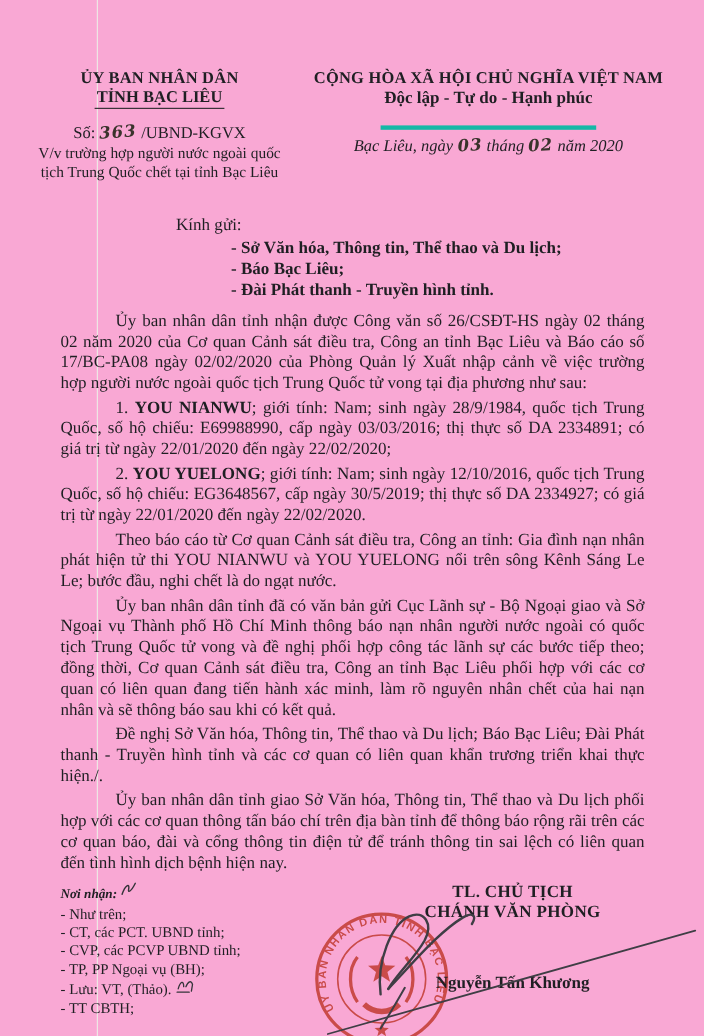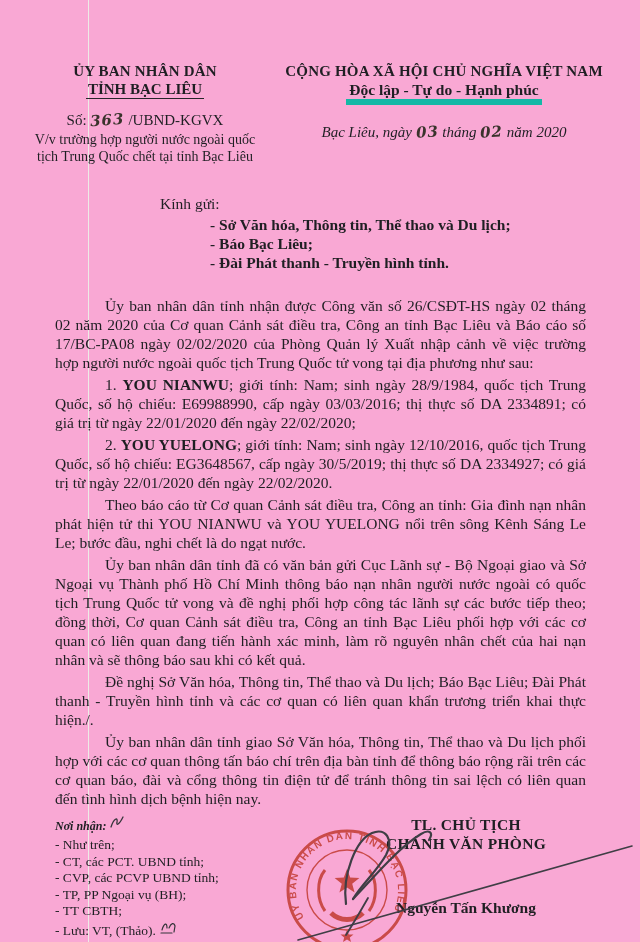--- a/index.html
+++ b/index.html
@@ -12,37 +12,37 @@
 
   
   .header{position:relative;display:flex;padding-top:62px;z-index:2;}
   .hcol{text-align:center;}
   .hcol.left{width:262px;padding-left:28px;box-sizing:border-box;}
   .hcol.right{flex:1;padding-right:14px;}
   .org1,.nat1{font-weight:bold;font-size:15px;line-height:18px;letter-spacing:.2px;}
   .org2{font-weight:bold;font-size:15px;line-height:18px;}
   .org2 span{border-bottom:1.5px solid #26262a;padding:0 2px 1px;}
   .nat2{font-weight:bold;font-size:15.5px;line-height:19px;}
-  .nat2 span{border-bottom:6px solid #14b8a6;padding:0 3px 1px;}
+  .nat2 span{border-bottom:4px solid #14b8a6;padding:0 3px 16px;}
   .num-line{margin-top:13px;font-size:15px;line-height:18px;}
   .subject{margin:2px auto 16px;width:225px;font-size:14px;line-height:17px;}
   .dateline{margin-top:24px;font-style:italic;font-size:15px;line-height:18px;}
   .hand{
     font-family:"DejaVu Serif",serif;font-style:italic;font-weight:bold;
     color:#3a332c;display:inline-block;transform:rotate(-4deg);letter-spacing:1px;
     font-size:15px;
   }
 
   
   .recipients{position:relative;margin-top:13px;z-index:2;}
   .kg-label{margin-left:160px;font-size:15.5px;line-height:19px;}
   .kg-list{list-style:none;margin:2px 0 0 210px;padding:0;font-size:15.5px;line-height:19px;font-weight:bold;}
 
   
-  .body{position:relative;margin:24px 54px 0 55px;z-index:2;}
+  .body{position:relative;margin:9px 54px 0 55px;z-index:2;}
   .body p{
     margin:3px 0;font-size:15.5px;line-height:19px;
     text-align:justify;text-indent:50px;
   }
   .victim b{font-weight:bold;}
 
   
   .footer{position:relative;margin-top:7px;display:flex;z-index:2;}
   .noinhan{margin-left:55px;width:240px;}
   .nn-label{font-weight:bold;font-style:italic;font-size:12px;line-height:17px;}
@@ -110,24 +110,24 @@
   <footer class="footer">
     <div class="noinhan">
       <div class="nn-label"><span>Nơi nhận:</span><svg class="mark-svg" width="16" height="15" viewBox="0 0 16 15">
             <path d="M2 12 C 5 3 9 2 8 7 C 7 11 10 10 14 2" stroke="#35343a" stroke-width="1.3" fill="none" stroke-linecap="round"></path>
           </svg></div>
       <ul class="nn-list">
         <li>- Như trên;</li>
         <li>- CT, các PCT. UBND tỉnh;</li>
         <li>- CVP, các PCVP UBND tỉnh;</li>
         <li>- TP, PP Ngoại vụ (BH);</li>
-        <li>- TT CBTH;</li>
         <li><span>- Lưu: VT, (Thảo).</span><svg class="mark-svg" width="19" height="15" viewBox="0 0 19 15">
               <path d="M3 10 C 5 3 8 2 8 8 M 10 8 C 12 3 15 2 16 6 L 15 12 M 2 13 L 13 13" stroke="#35343a" stroke-width="1.2" fill="none" stroke-linecap="round"></path>
             </svg></li>
+        <li>- TT CBTH;</li>
       </ul>
     </div>
     <div class="sign">
       <div class="sg1">TL. CHỦ TỊCH</div>
       <div class="sg2">CHÁNH VĂN PHÒNG</div>
       <div class="sig-space"></div>
       <div class="sg-name">Nguyễn Tấn Khương</div>
     </div>
   </footer>
 

